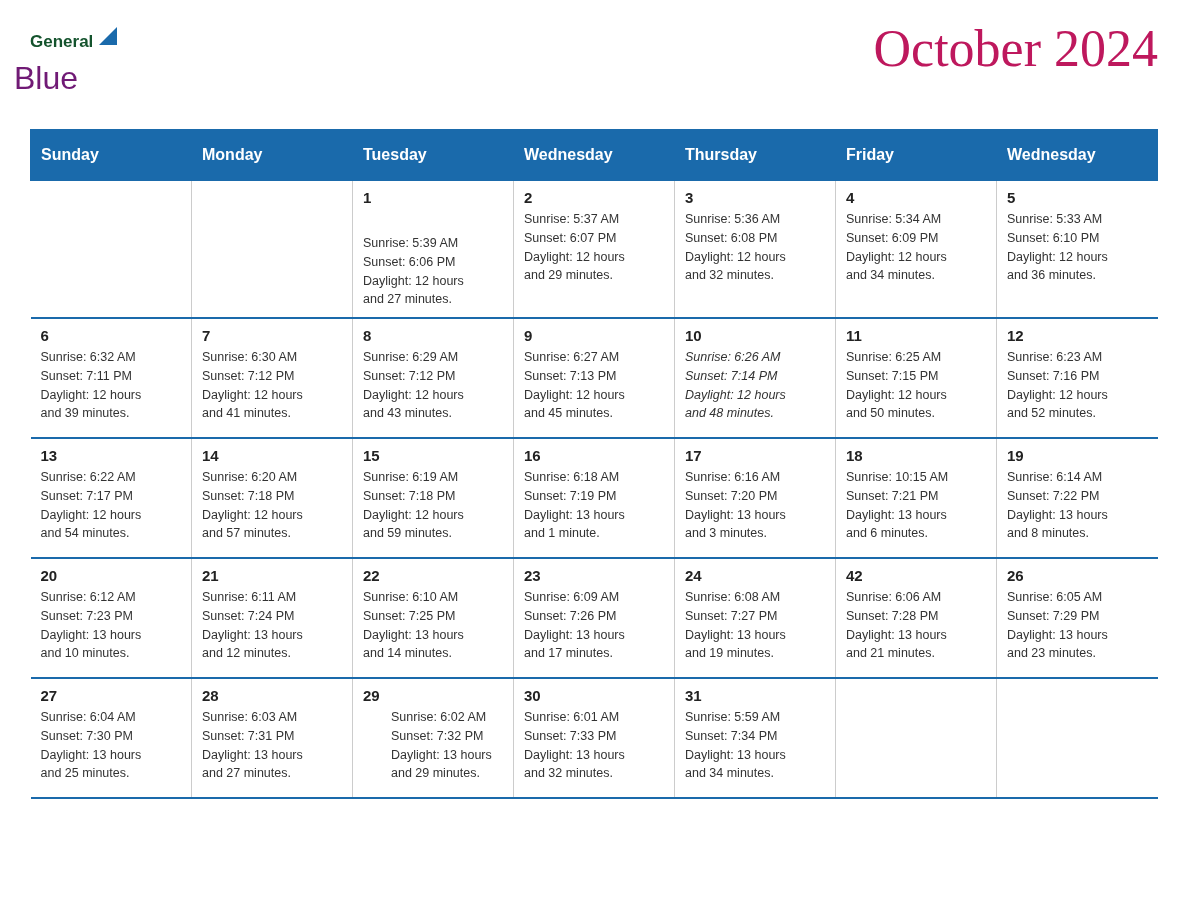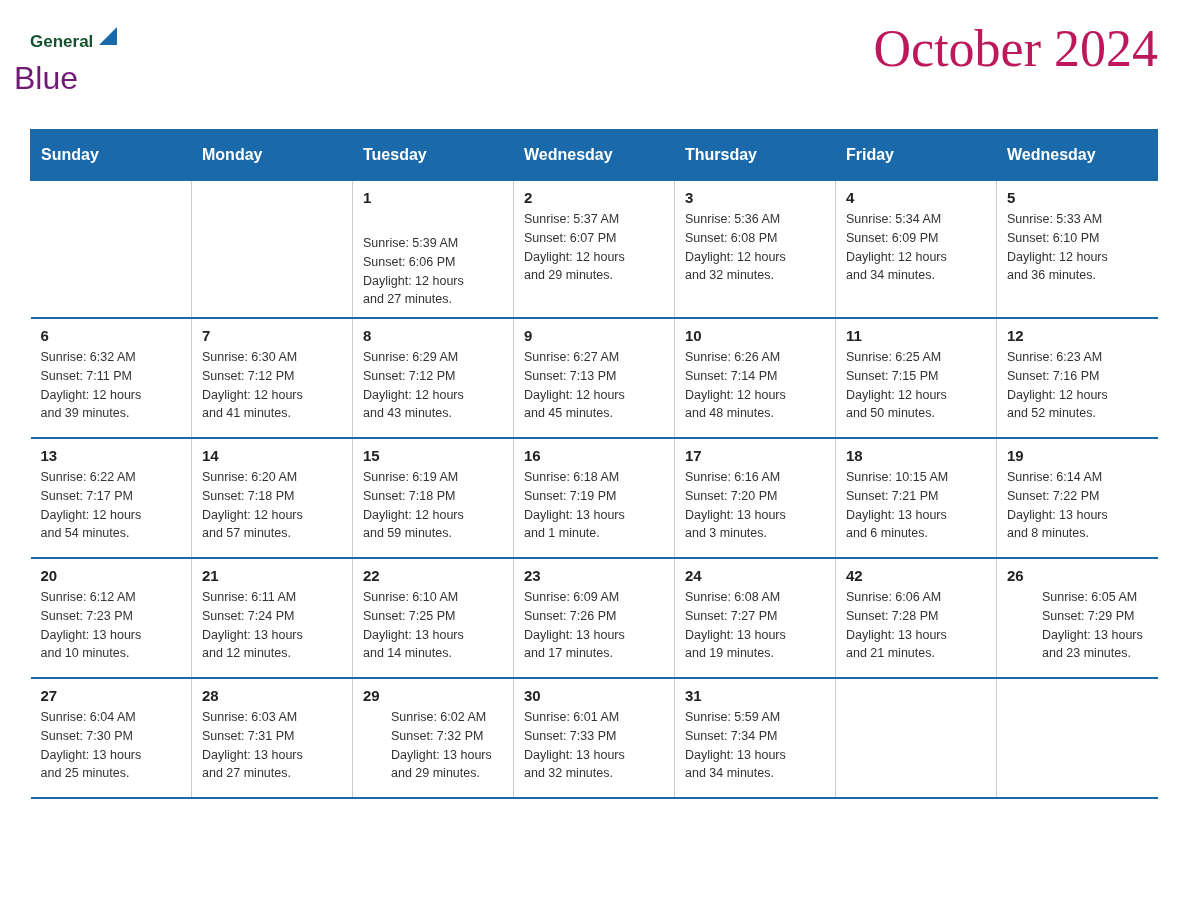--- a/index.html
+++ b/index.html
@@ -186,21 +186,21 @@
         </td>
         <td>
           <div class="day-number">9</div>
           <div class="day-info" style="white-space: pre-line;">Sunrise: 6:27 AM
 Sunset: 7:13 PM
 Daylight: 12 hours
 and 45 minutes.</div>
         </td>
         <td>
           <div class="day-number">10</div>
-          <div class="day-info" style="white-space: pre-line;">Sunrise: 6:26 AM
+          <div class="day-info" style="white-space: pre-line; font-style: italic;">Sunrise: 6:26 AM
 Sunset: 7:14 PM
 Daylight: 12 hours
 and 48 minutes.</div>
         </td>
         <td>
           <div class="day-number">11</div>
           <div class="day-info" style="white-space: pre-line;">Sunrise: 6:25 AM
 Sunset: 7:15 PM
 Daylight: 12 hours
 and 50 minutes.</div>
@@ -302,21 +302,21 @@
         </td>
         <td>
           <div class="day-number">42</div>
           <div class="day-info" style="white-space: pre-line;">Sunrise: 6:06 AM
 Sunset: 7:28 PM
 Daylight: 13 hours
 and 21 minutes.</div>
         </td>
         <td>
           <div class="day-number">26</div>
-          <div class="day-info" style="white-space: pre-line; margin-left: 35px;">Sunrise: 6:05 AM
+          <div class="day-info" style="white-space: pre-line;">Sunrise: 6:05 AM
 Sunset: 7:29 PM
 Daylight: 13 hours
 and 23 minutes.</div>
         </td>
       </tr>
       <tr>
         <td>
           <div class="day-number">27</div>
           <div class="day-info" style="white-space: pre-line;">Sunrise: 6:04 AM
 Sunset: 7:30 PM

